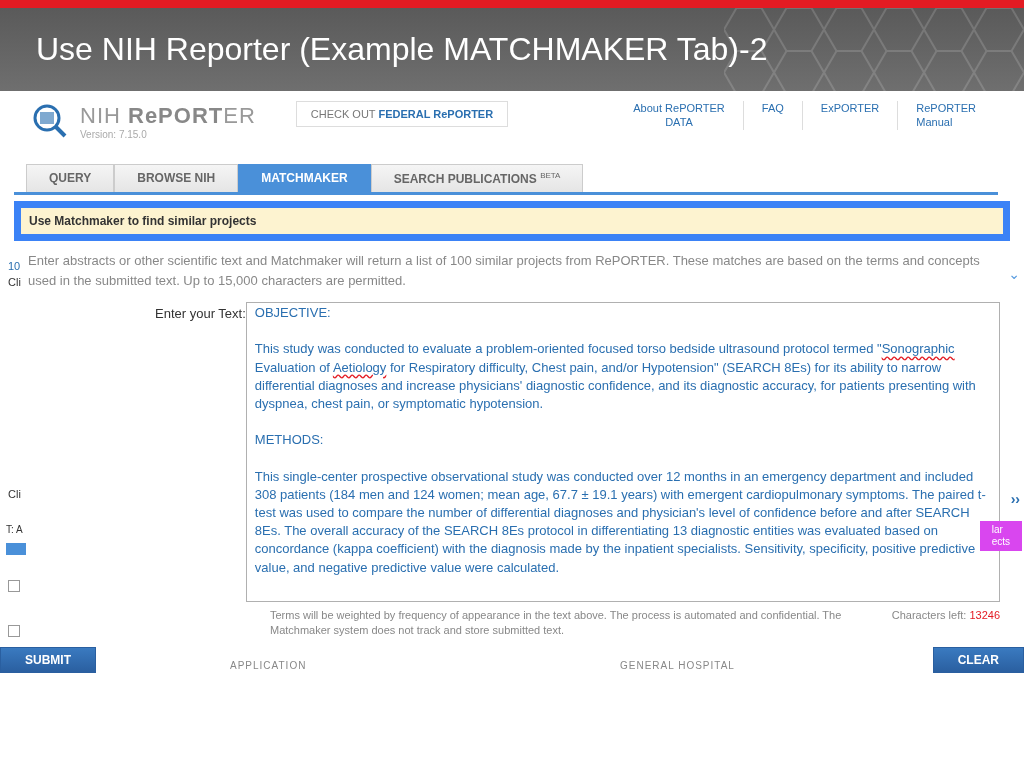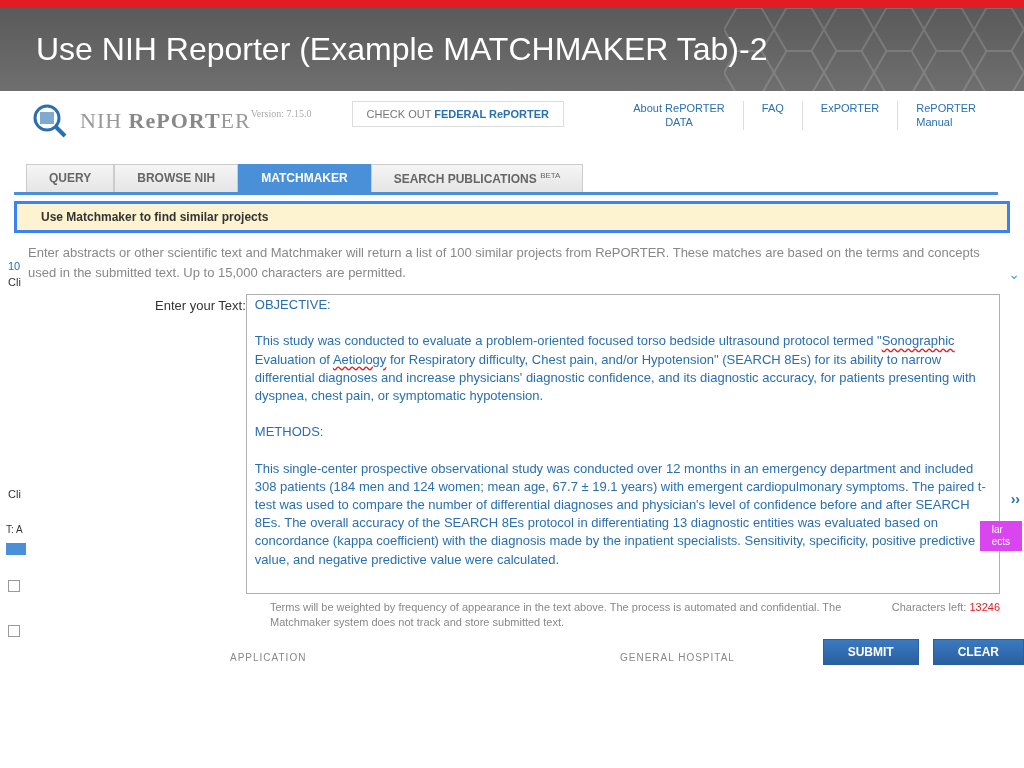--- a/index.html
+++ b/index.html
@@ -8,55 +8,55 @@
 .red-bar { height: 8px; background: #e31b23; }
 .slide-header { height: 83px; background: linear-gradient(to bottom, #5a5a5a, #6f6f6f); position: relative; display: flex; align-items: center; padding-left: 36px; }
 .slide-header h1 { color: #fff; font-size: 32px; font-weight: 300; }
 .hex-pattern { position: absolute; right: 0; top: 0; width: 300px; height: 100%; opacity: 0.15; overflow: hidden; }
 
 .content-area { padding: 10px 0 0 0; position: relative; }
 
 .top-bar { display: flex; align-items: flex-start; padding: 0 30px; height: 55px; }
 .logo-area { display: flex; align-items: center; gap: 10px; }
 .logo-icon { width: 40px; height: 40px; }
-.logo-text { display: flex; flex-direction: row; font-family: Liberation Serif, serif; }
+.logo-text { display: flex; flex-direction: column; }
 .logo-name { font-size: 22px; font-weight: 400; color: #999; letter-spacing: 1px; }
 .logo-name .bold { font-weight: bold; color: #888; }
 .logo-version { font-size: 10px; color: #aaa; }
 
 .check-out { margin-left: 40px; border: 1px solid #ddd; padding: 6px 14px; font-size: 11px; color: #777; }
 .check-out .blue { color: #2a6fb0; font-weight: bold; }
 
 .nav-links { margin-left: auto; display: flex; gap: 0; }
 .nav-link { font-size: 11px; color: #2a6fb0; padding: 0 18px; border-left: 1px solid #ddd; line-height: 1.3; }
 .nav-link:first-child { border-left: none; }
 
 .tabs { display: flex; margin: 8px 0 0 26px; }
 .tab { padding: 6px 22px; font-size: 12px; font-weight: bold; color: #666; background: linear-gradient(to bottom, #f5f5f5, #e5e5e5); border: 1px solid #ccc; border-bottom: none; cursor: pointer; }
 .tab.active { background: #4a90d9; color: #fff; border-color: #4a90d9; }
 .tab .beta { font-size: 8px; vertical-align: super; font-weight: normal; }
 
 .blue-line { height: 3px; background: #4a90d9; margin: 0 26px 0 14px; }
 
-.yellow-banner { background: #fdf3d0; border: 3px solid #3b82f6; padding: 6px 24px; margin: 6px 14px 0 14px; font-size: 12px; font-weight: bold; color: #333; }
+.yellow-banner { background: #fdf3d0; border: 7px solid #3b82f6; padding: 6px 8px; margin: 6px 14px 0 14px; font-size: 12px; font-weight: bold; color: #333; }
 
 .instructions { padding: 10px 24px 12px 28px; font-size: 13px; color: #888; line-height: 1.5; }
 
 .form-area { display: flex; padding: 0 24px 0 155px; }
 .form-label { font-size: 13px; color: #333; padding-top: 4px; white-space: nowrap; }
 .textarea-wrapper { flex: 1; position: relative; }
 .textarea { width: 100%; height: 300px; border: 1px solid #b0b0b0; padding: 1px 8px; font-family: Arial, sans-serif; font-size: 13px; color: #2a6fb0; line-height: 1.4; resize: none; overflow-y: scroll; }
 .spell-underline { text-decoration: underline wavy #e31b23; text-underline-offset: 2px; }
 
 .footer-text { padding: 6px 24px 0 270px; display: flex; font-size: 11px; color: #888; line-height: 1.4; }
 .footer-left { flex: 1; }
 .footer-right { white-space: nowrap; }
 .footer-right .count { color: #e31b23; }
 
-.button-row { display: flex; justify-content: flex-end; gap: 14px; padding: 8px 0; }
+.button-row { display: flex; justify-content: space-between; gap: 14px; padding: 8px 0; }
 .btn { padding: 5px 24px; font-size: 12px; font-weight: bold; color: #fff; background: linear-gradient(to bottom, #3a7ac0, #2a5fa0); border: 1px solid #2a5fa0; cursor: pointer; }
 
 .bg-left-fragment { position: absolute; left: 0; top: 169px; width: 28px; font-size: 11px; color: #2a6fb0; z-index: -1; }
 .bottom-fragment { position: absolute; bottom: 10px; left: 230px; font-size: 10px; color: #888; letter-spacing: 1px; }
 .bottom-fragment2 { position: absolute; bottom: 10px; left: 620px; font-size: 10px; color: #888; letter-spacing: 1px; }
 
 .checkbox-frag { position: absolute; left: 8px; width: 12px; height: 12px; border: 1px solid #999; background: #fff; }
 </style>
 </head>
 <body>

